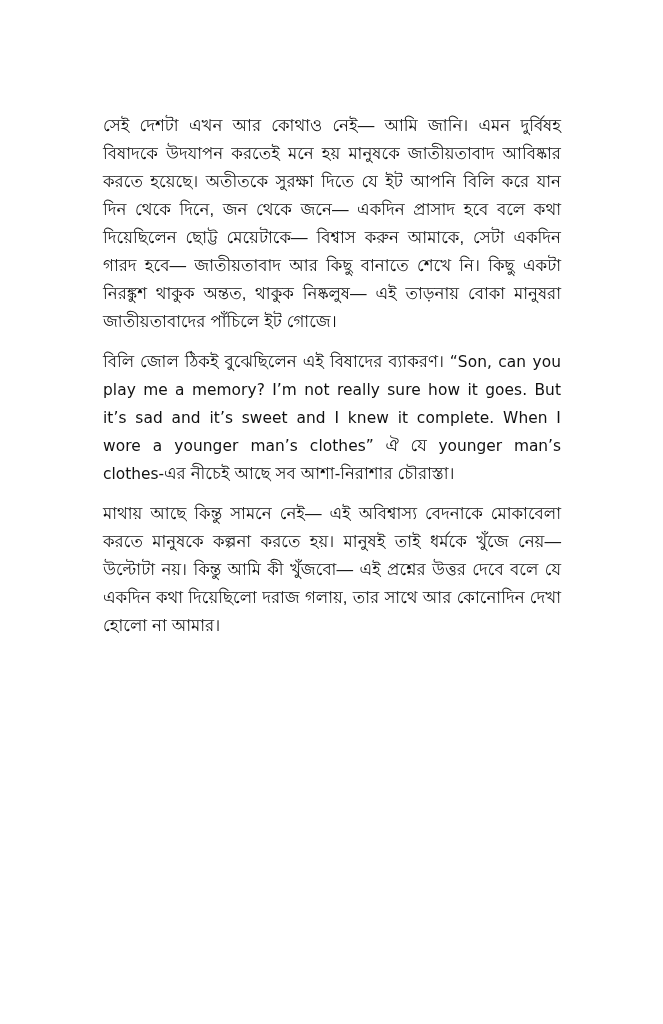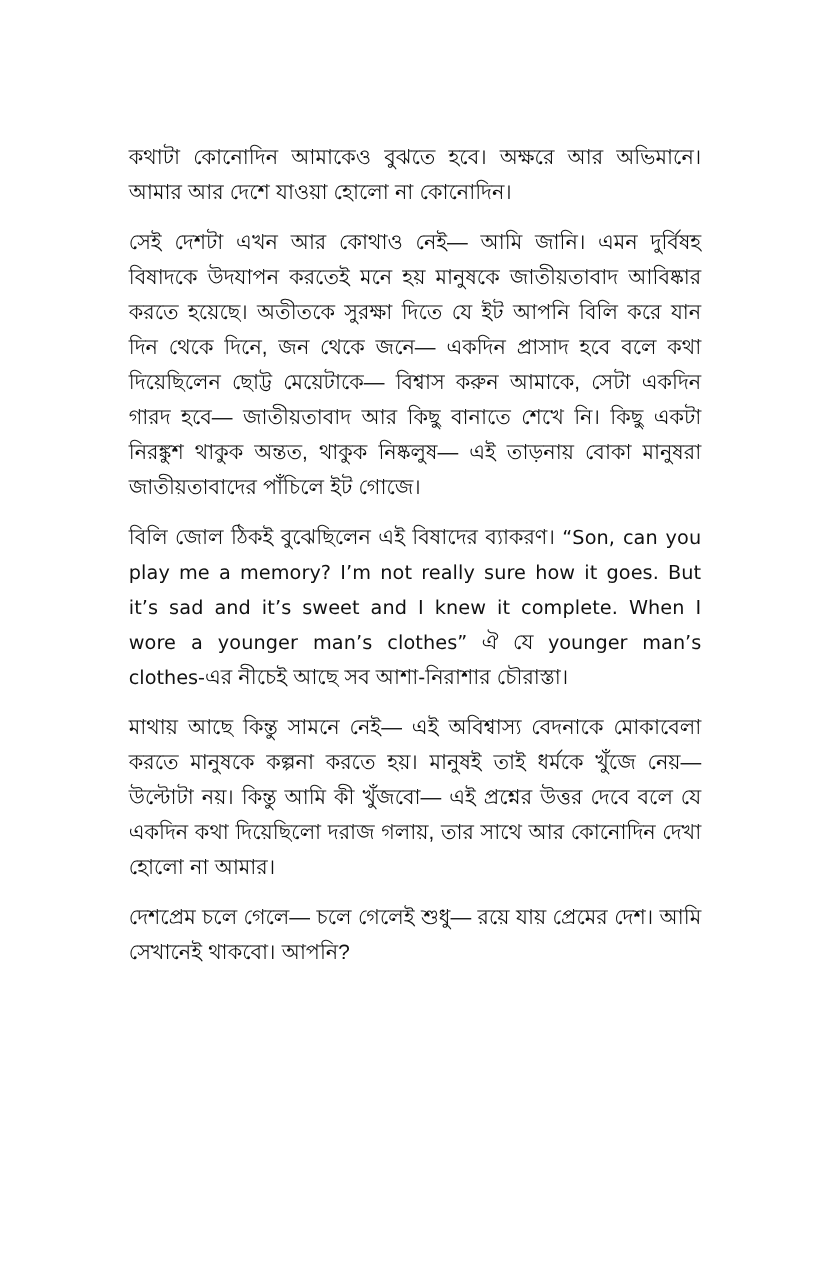--- a/index.html
+++ b/index.html
@@ -66,34 +66,28 @@
     font-family: "Liberation Sans", "DejaVu Sans", sans-serif;
     font-style: normal;
   }
 </style>
 </head>
 <body>
 
 <div class="page">
   <div class="text-column">
 
-    <p class="para">
-      <span class="bn">কথাটা কোনোদিন আমাকেও বুঝতে হবে। অক্ষরে আর অভিমানে। আমার আর দেশে যাওয়া হোলো না কোনোদিন।</span>
-    </p>
 
     <p class="para">
       <span class="bn">সেই দেশটা এখন আর কোথাও নেই— আমি জানি। এমন দুর্বিষহ বিষাদকে উদযাপন করতেই মনে হয় মানুষকে জাতীয়তাবাদ আবিষ্কার করতে হয়েছে। অতীতকে সুরক্ষা দিতে যে ইট আপনি বিলি করে যান দিন থেকে দিনে, জন থেকে জনে— একদিন প্রাসাদ হবে বলে কথা দিয়েছিলেন ছোট্ট মেয়েটাকে— বিশ্বাস করুন আমাকে, সেটা একদিন গারদ হবে— জাতীয়তাবাদ আর কিছু বানাতে শেখে নি। কিছু একটা নিরঙ্কুশ থাকুক অন্তত, থাকুক নিষ্কলুষ— এই তাড়নায় বোকা মানুষরা জাতীয়তাবাদের পাঁচিলে ইট গোজে।</span>
     </p>
 
     <p class="para">
       <span class="bn">বিলি জোল ঠিকই বুঝেছিলেন এই বিষাদের ব্যাকরণ। </span><span class="quote-italic">“Son, can you play me a memory? I’m not really sure how it goes. But it’s sad and it’s sweet and I knew it complete. When I wore a younger man’s clothes”</span><span class="bn"> ঐ যে </span><span class="roman-en">younger man’s clothes-</span><span class="bn">এর নীচেই আছে সব আশা-নিরাশার চৌরাস্তা।</span>
     </p>
 
     <p class="para">
       <span class="bn">মাথায় আছে কিন্তু সামনে নেই— এই অবিশ্বাস্য বেদনাকে মোকাবেলা করতে মানুষকে কল্পনা করতে হয়। মানুষই তাই ধর্মকে খুঁজে নেয়— উল্টোটা নয়। কিন্তু আমি কী খুঁজবো— এই প্রশ্নের উত্তর দেবে বলে যে একদিন কথা দিয়েছিলো দরাজ গলায়, তার সাথে আর কোনোদিন দেখা হোলো না আমার।</span>
     </p>
 
-    <p class="para">
-      <span class="bn">দেশপ্রেম চলে গেলে— চলে গেলেই শুধু— রয়ে যায় প্রেমের দেশ। আমি সেখানেই থাকবো। আপনি?</span>
-    </p>
 
   </div>
 </div>
 
 </body></html>

